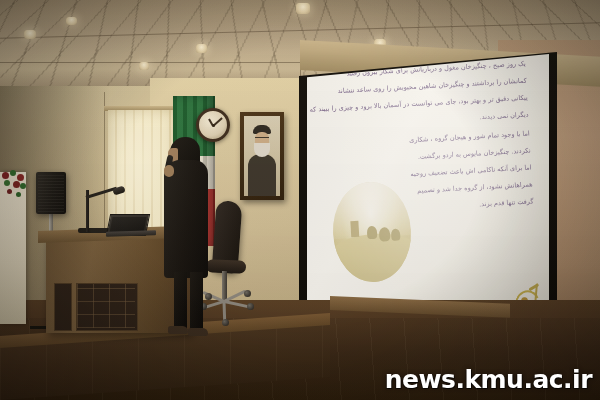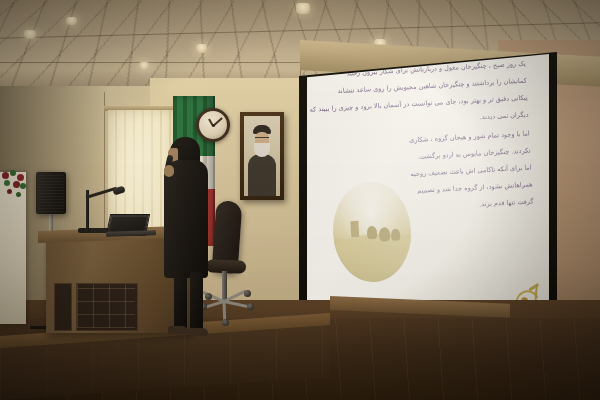--- a/index.html
+++ b/index.html
@@ -589,14 +589,15 @@
   <div class="pr-mic"></div>
   <div class="pr-hand"></div>
   <div class="pr-leg" style="left:174px;top:272px;width:13px;height:58px;"></div>
   <div class="pr-leg" style="left:190px;top:272px;width:13px;height:58px;"></div>
   <div class="pr-shoe" style="left:168px;top:326px;width:20px;height:8px;"></div>
   <div class="pr-shoe" style="left:188px;top:328px;width:20px;height:8px;"></div>
 
   <div class="warm-cast"></div>
   <div class="vignette"></div>
 
+  <div class="watermark">news.kmu.ac.ir</div>
 
 </div>
 
 </body></html>

